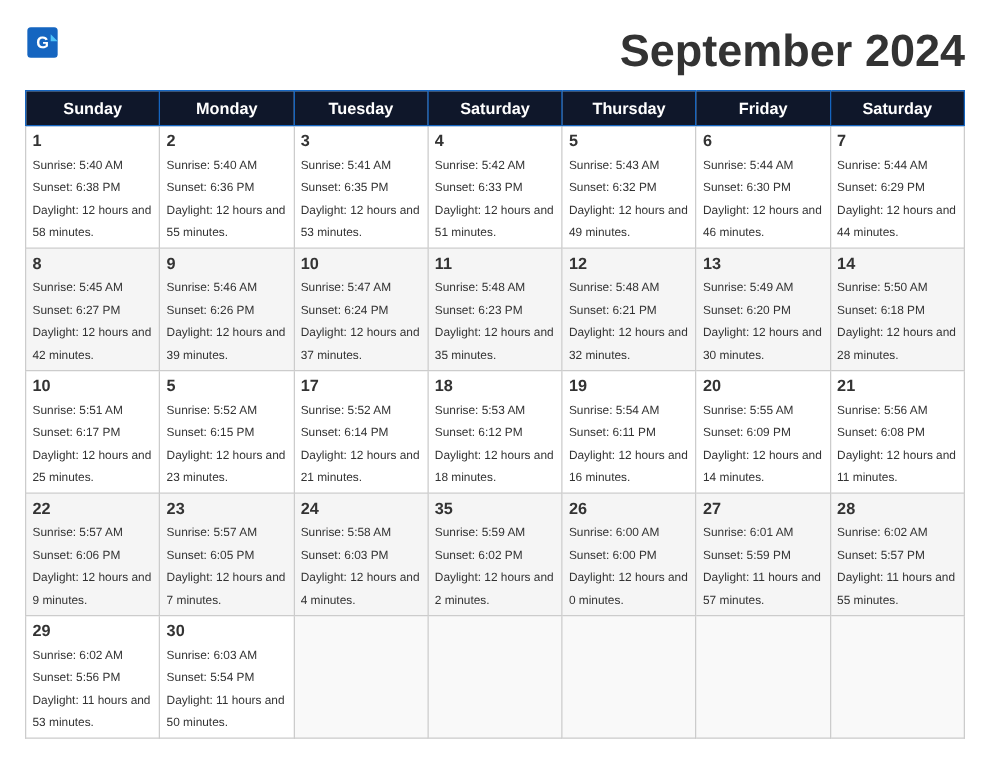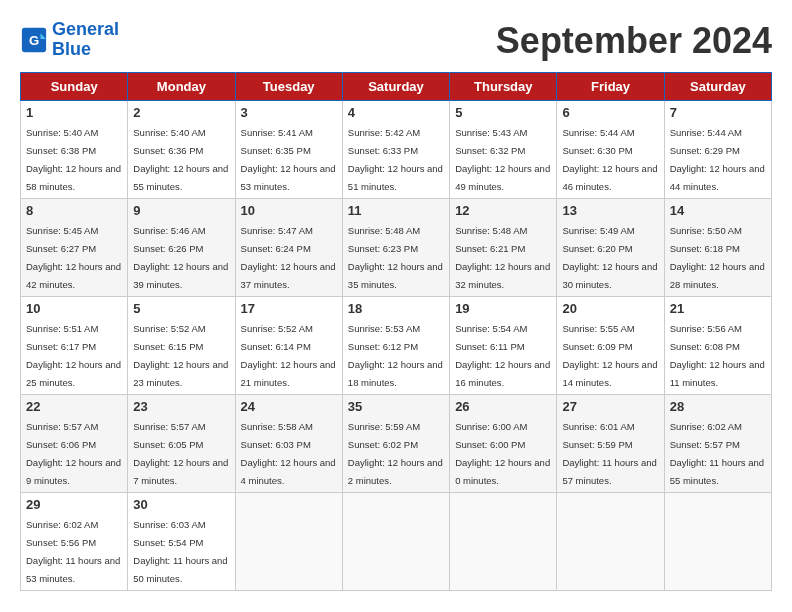--- a/index.html
+++ b/index.html
@@ -45,21 +45,21 @@
     }
     .location-title {
       font-size: 16px;
       color: #555;
     }
     .calendar {
       width: 100%;
       border-collapse: collapse;
     }
     .calendar th {
-      background-color: #b91c1c;
+      background-color: #0f172a;
       color: #fff;
       text-align: center;
       padding: 6px 4px;
       font-size: 13px;
       border: 1px solid #1565c0;
     }
     .calendar td {
       border: 1px solid #ccc;
       vertical-align: top;
       padding: 4px 5px;
@@ -89,26 +89,20 @@
 </head>
 <body>
 
 <div class="header">
   <div class="logo">
     <svg class="logo-icon" viewBox="0 0 30 30">
       <rect x="2" y="2" width="26" height="26" rx="3" fill="#1565c0"></rect>
       <text x="15" y="20" text-anchor="middle" fill="white" font-size="14" font-weight="bold">G</text>
       <polygon points="22,8 28,14 22,14" fill="#4fc3f7"></polygon>
     </svg>
-    <div>
-      <div class="logo-text">
-        <span>General</span><br>
-        <span>Blue</span>
-      </div>
-    </div>
   </div>
   <div class="title-block">
     <div class="month-title">September 2024</div>
   </div>
 </div>
 
 <table class="calendar">
   <thead>
     <tr>
       <th>Sunday</th>

